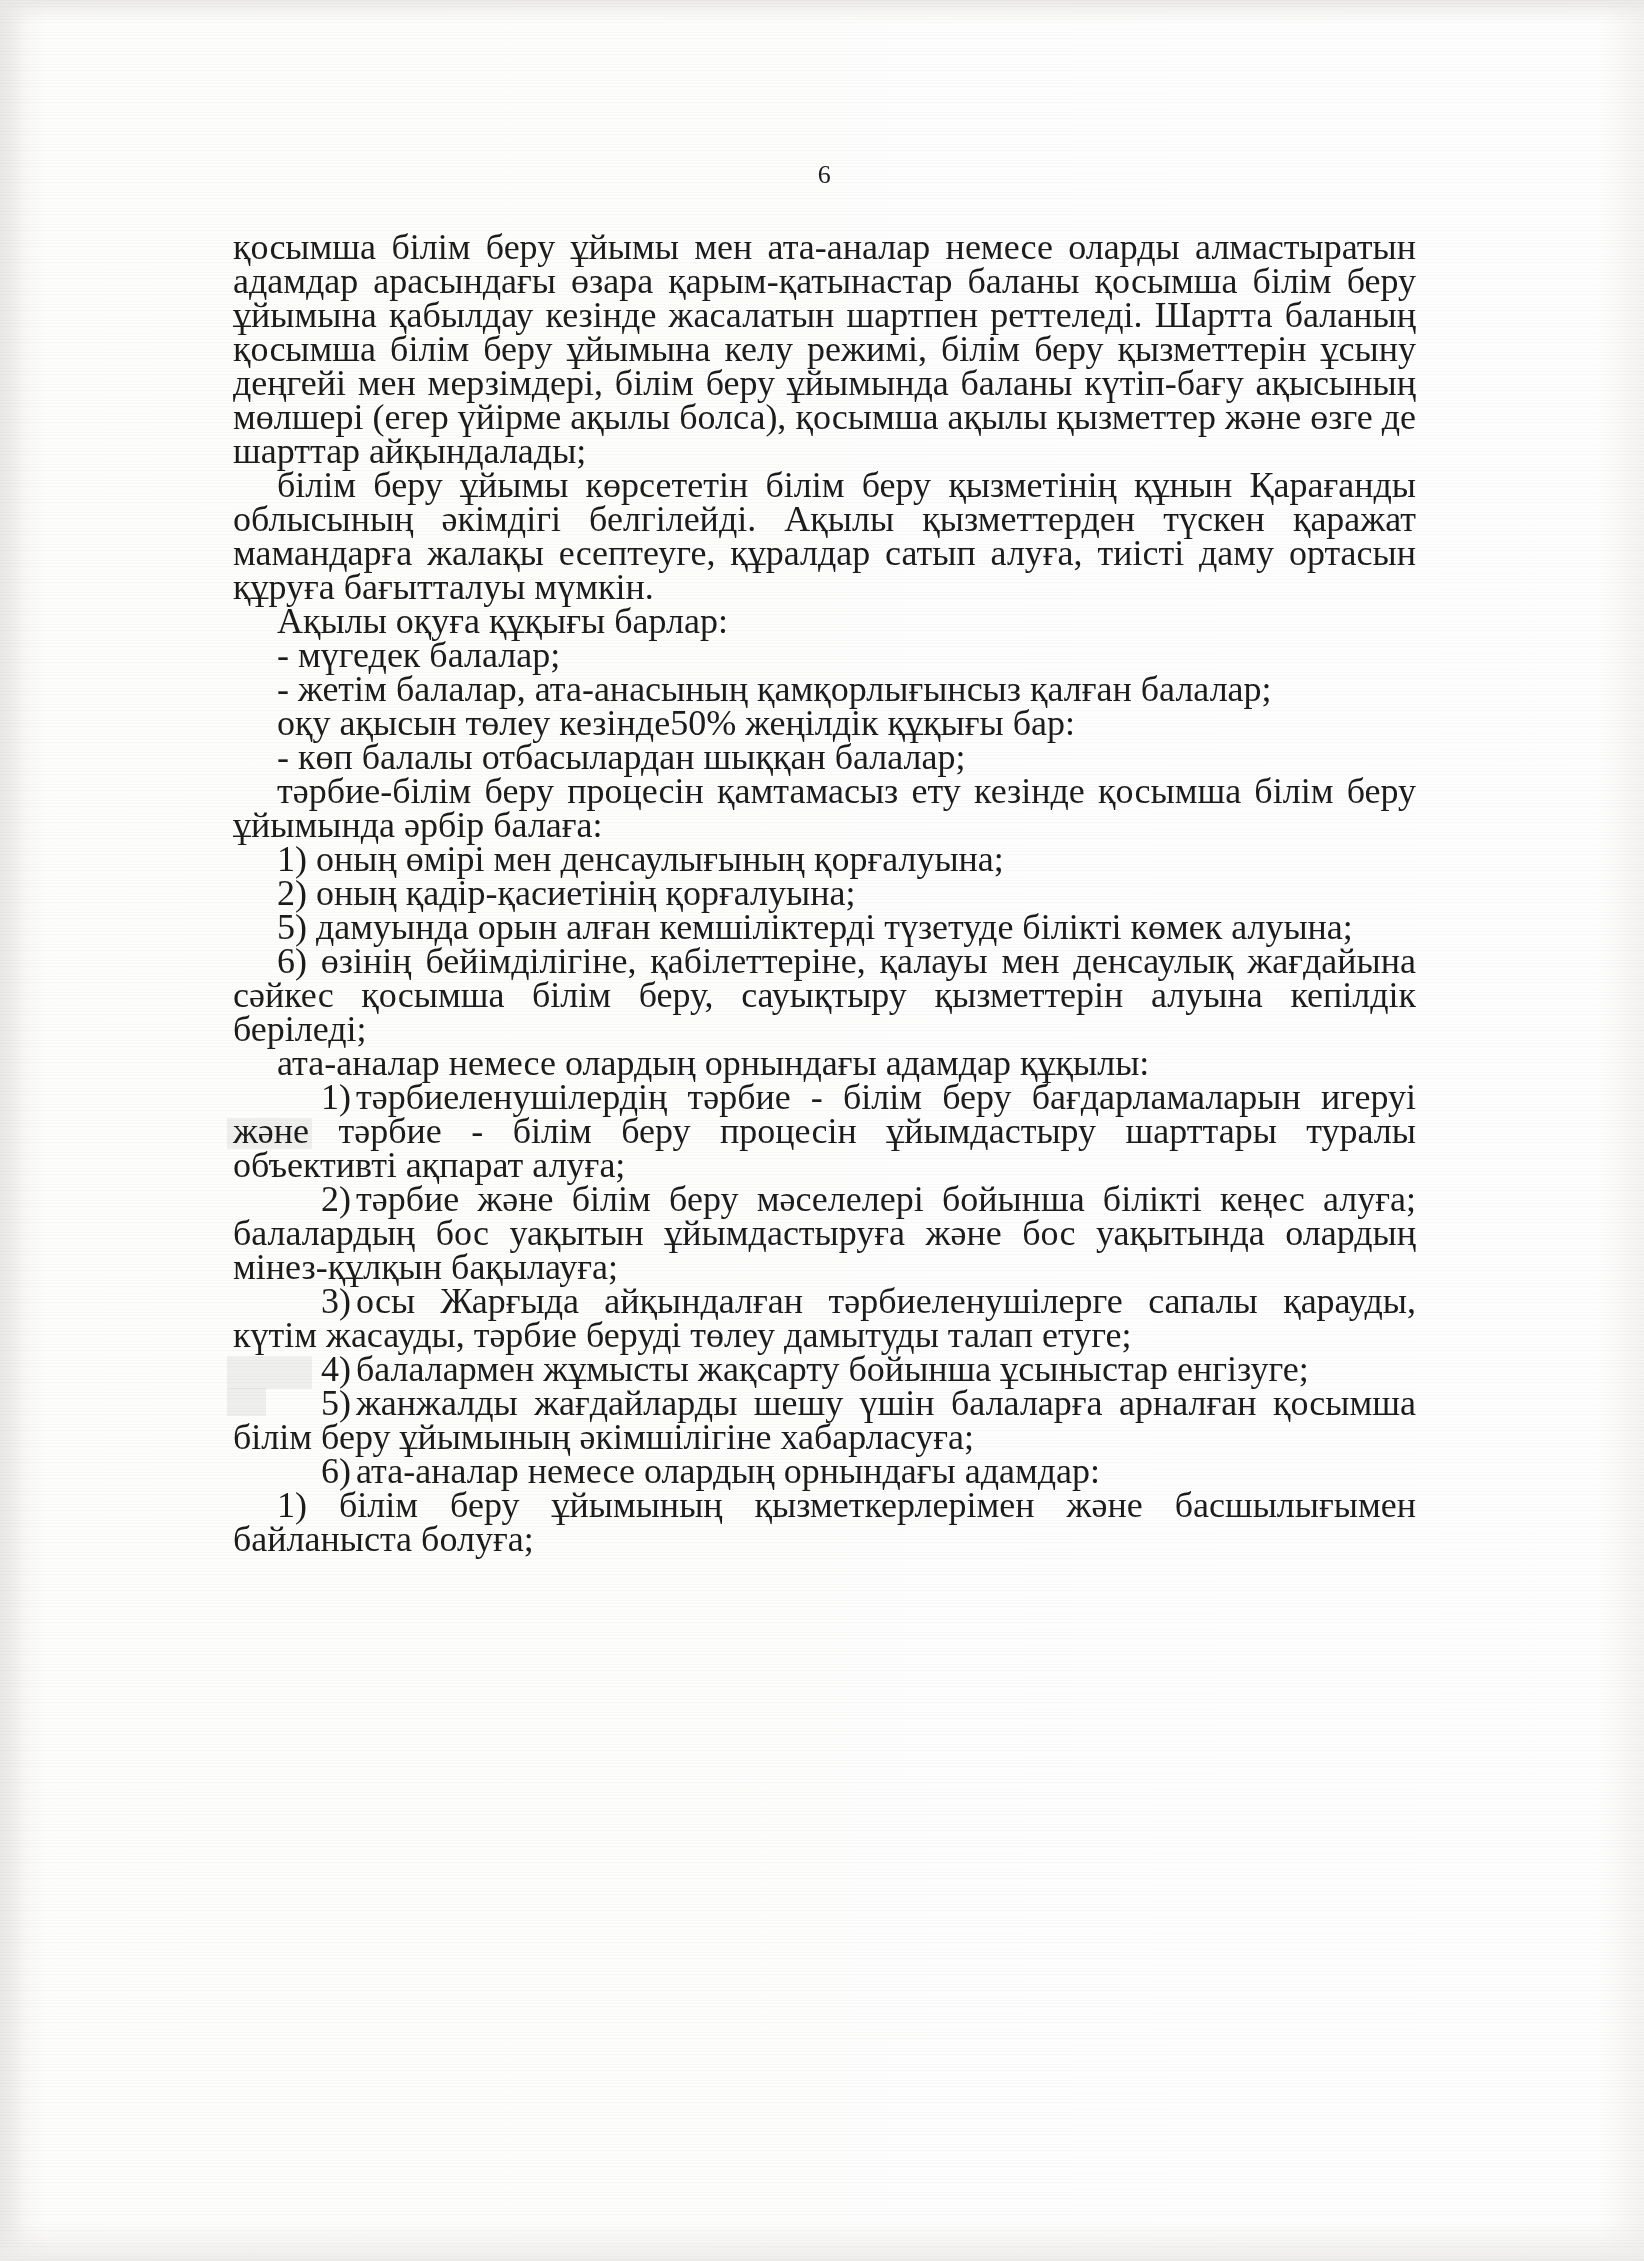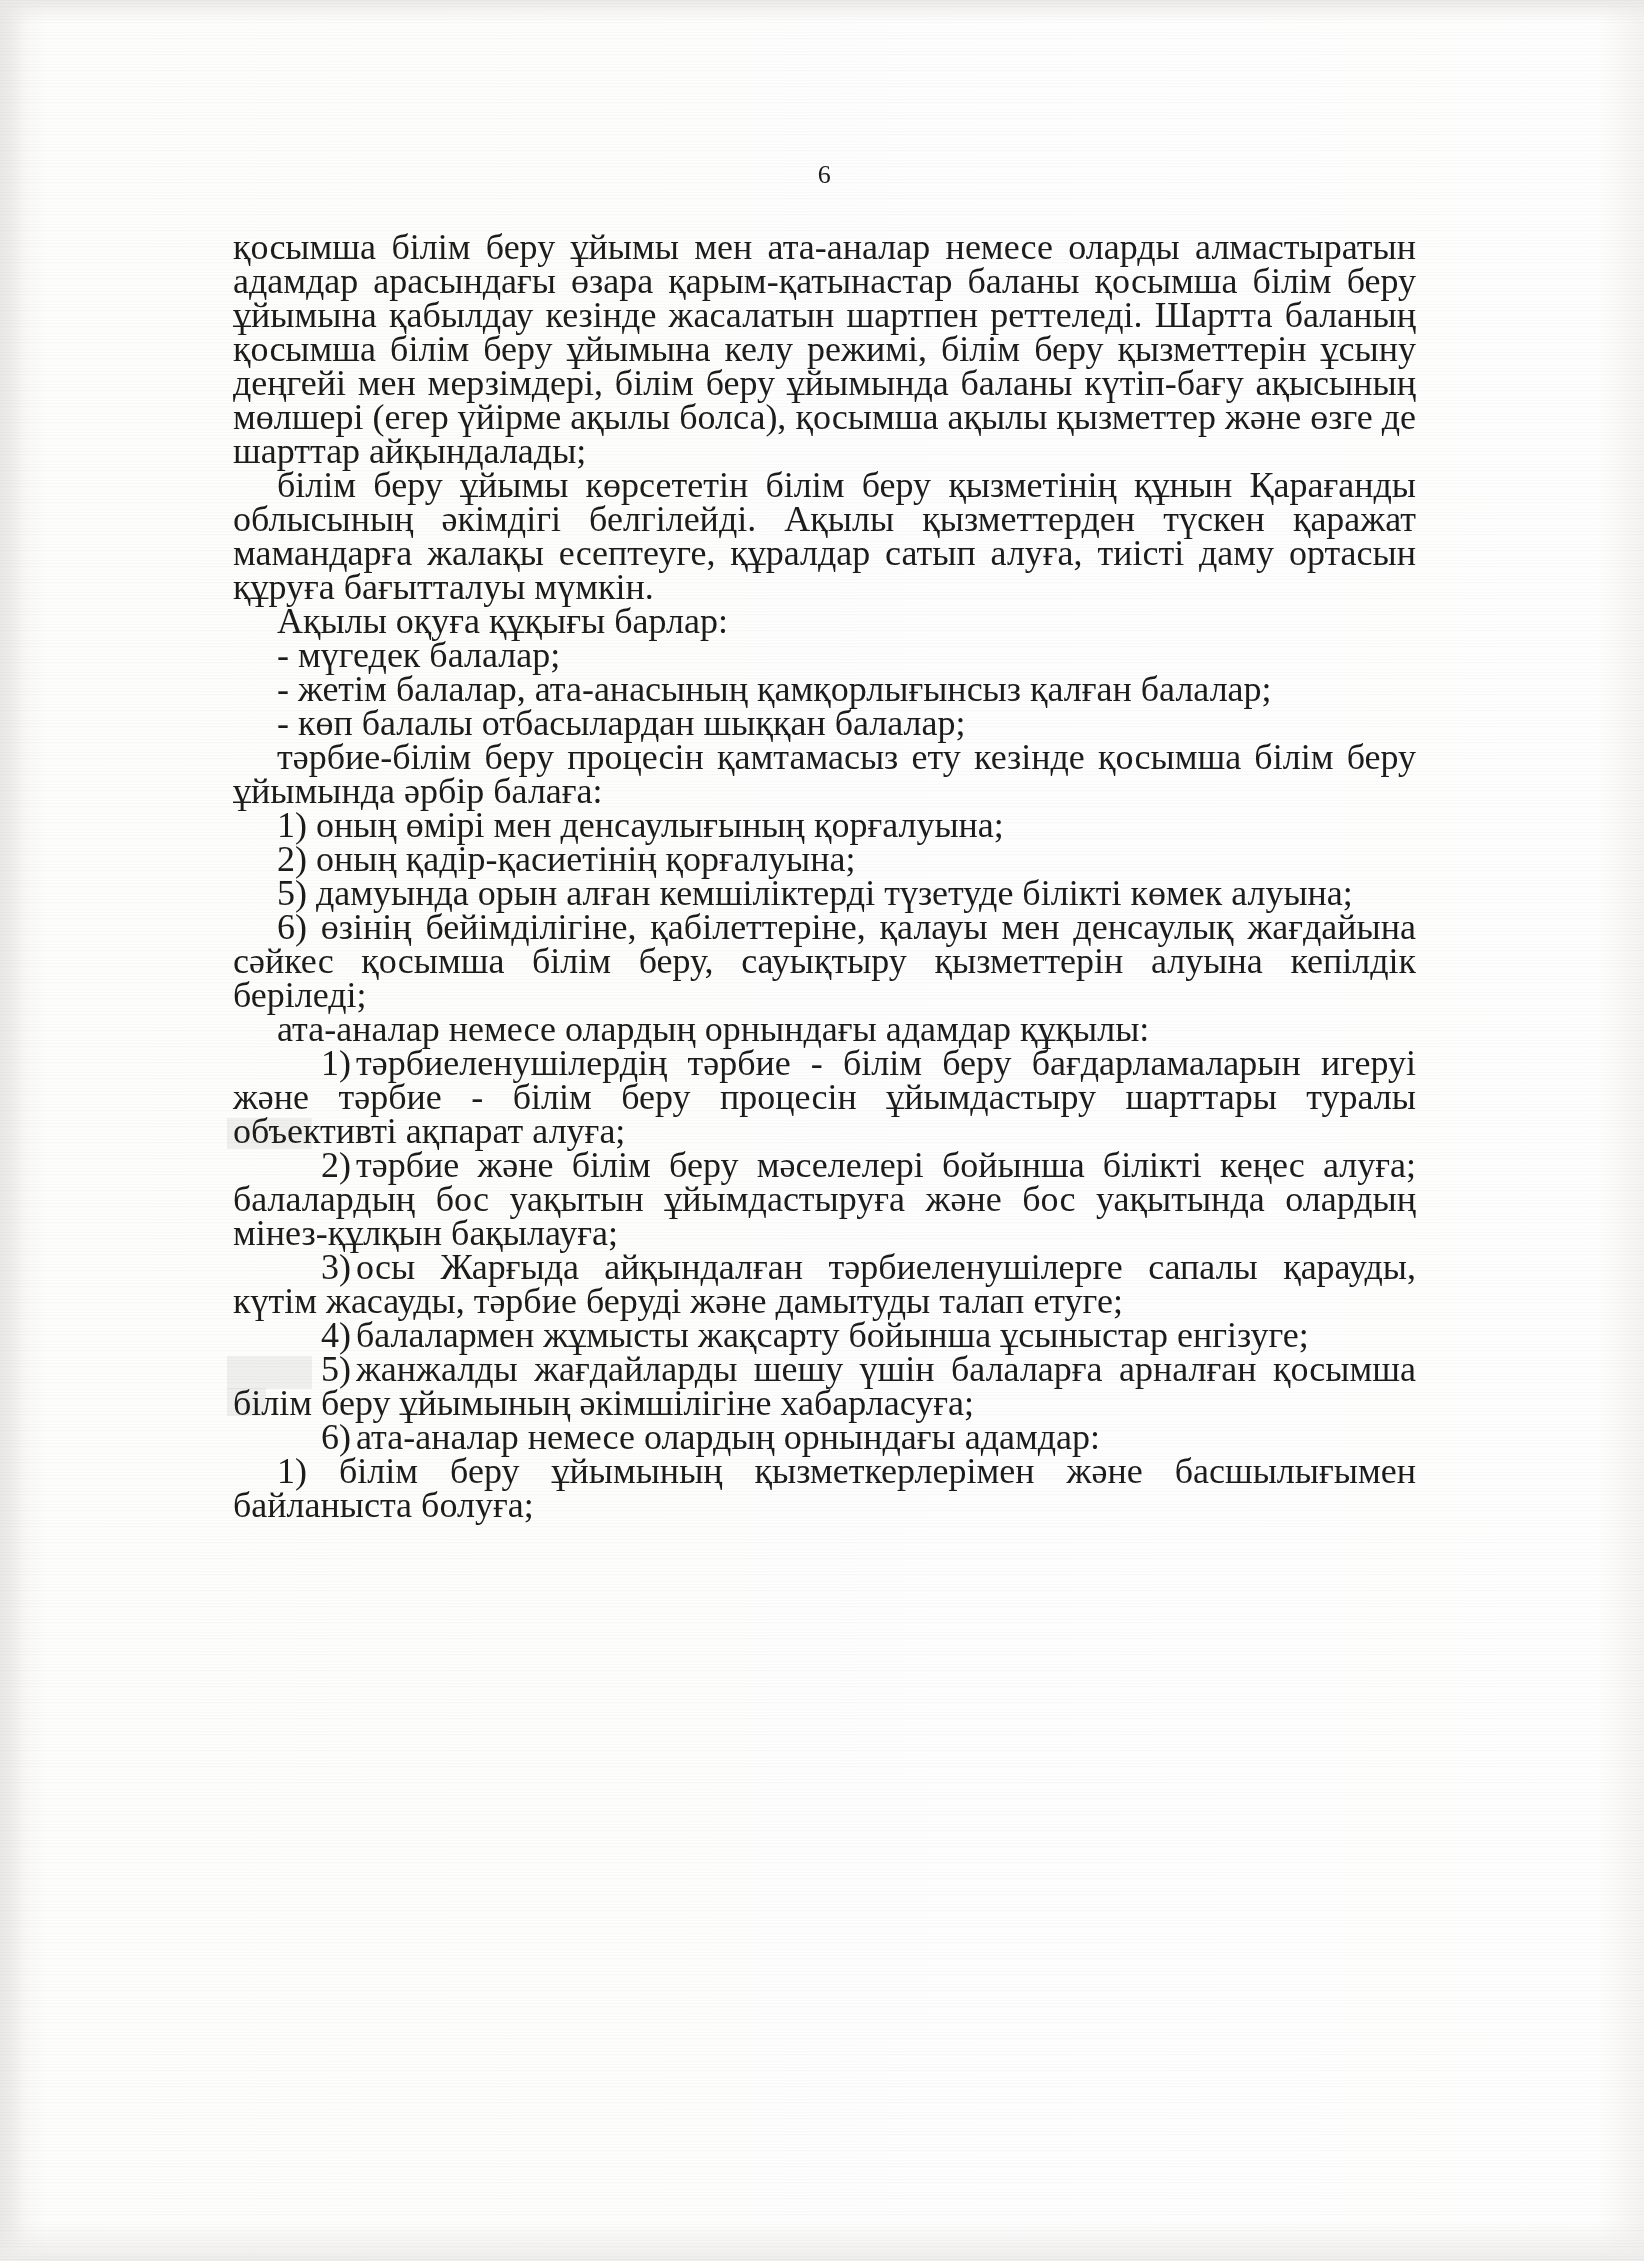--- a/index.html
+++ b/index.html
@@ -126,31 +126,32 @@
 
   <div class="text-block">
 
     <div class="page-number">6</div>
 
     <p class="para">қосымша білім беру ұйымы мен ата-аналар немесе оларды алмастыратын адамдар арасындағы өзара қарым-қатынастар баланы қосымша білім беру ұйымына қабылдау кезінде жасалатын шартпен реттеледі. Шартта баланың қосымша білім беру ұйымына келу режимі, білім беру қызметтерін ұсыну деңгейі мен мерзімдері, білім беру ұйымында баланы күтіп-бағу ақысының мөлшері (егер үйірме ақылы болса), қосымша ақылы қызметтер және өзге де шарттар айқындалады;</p>
     <p class="para indent">білім беру ұйымы көрсететін білім беру қызметінің құнын Қарағанды облысының әкімдігі белгілейді. Ақылы қызметтерден түскен қаражат мамандарға жалақы есептеуге, құралдар сатып алуға, тиісті даму ортасын құруға бағытталуы мүмкін.</p>
     <p class="para indent">Ақылы оқуға құқығы барлар:</p>
     <p class="para indent">- мүгедек балалар;</p>
     <p class="para indent">- жетім балалар, ата-анасының қамқорлығынсыз қалған балалар;</p>
+    <p class="para indent">оқу ақысын төлеу кезінде50% жеңілдік құқығы бар:</p>
     <p class="para indent">- көп балалы отбасылардан шыққан балалар;</p>
     <p class="para indent">тәрбие-білім беру процесін қамтамасыз ету кезінде қосымша білім беру ұйымында әрбір балаға:</p>
     <p class="para indent">1) оның өмірі мен денсаулығының қорғалуына;</p>
     <p class="para indent">2) оның қадір-қасиетінің қорғалуына;</p>
     <p class="para indent">5) дамуында орын алған кемшіліктерді түзетуде білікті көмек алуына;</p>
     <p class="para indent">6) өзінің бейімділігіне, қабілеттеріне, қалауы мен денсаулық жағдайына сәйкес қосымша білім беру, сауықтыру қызметтерін алуына кепілдік беріледі;</p>
     <p class="para indent">ата-аналар немесе олардың орнындағы адамдар құқылы:</p>
 
     <p class="para indent-wide"><span class="num-tab">1)</span><span>тәрбиеленушілердің тәрбие - білім беру бағдарламаларын игеруі және тәрбие - білім беру процесін ұйымдастыру шарттары туралы объективті ақпарат алуға;</span></p>
     <p class="para indent-wide"><span class="num-tab">2)</span><span>тәрбие және білім беру мәселелері бойынша білікті кеңес алуға; балалардың бос уақытын ұйымдастыруға және бос уақытында олардың мінез-құлқын бақылауға;</span></p>
-    <p class="para indent-wide"><span class="num-tab">3)</span><span>осы Жарғыда айқындалған тәрбиеленушілерге сапалы қарауды, күтім жасауды, тәрбие беруді және дамытуды талап етуге;</span></p>
+    <p class="para indent-wide"><span class="num-tab">3)</span><span>осы Жарғыда айқындалған тәрбиеленушілерге сапалы қарауды, күтім жасауды, тәрбие беруді төлеу дамытуды талап етуге;</span></p>
     <p class="para indent-wide"><span class="num-tab">4)</span><span>балалармен жұмысты жақсарту бойынша ұсыныстар енгізуге;</span></p>
     <p class="para indent-wide"><span class="num-tab">5)</span><span>жанжалды жағдайларды шешу үшін балаларға арналған қосымша білім беру ұйымының әкімшілігіне хабарласуға;</span></p>
     <p class="para indent-wide"><span class="num-tab">6)</span><span>ата-аналар немесе олардың орнындағы адамдар:</span></p>
 
     <p class="para indent">1) білім беру ұйымының қызметкерлерімен және басшылығымен байланыста болуға;</p>
 
   </div>
 
   <div class="scan-noise"></div>
 </div>

